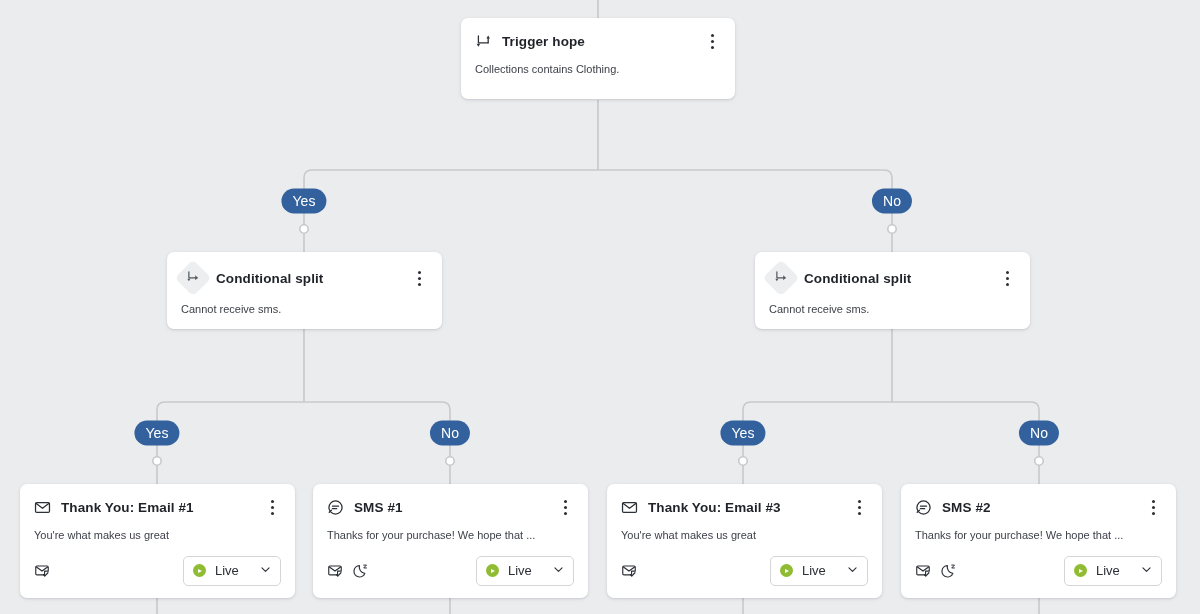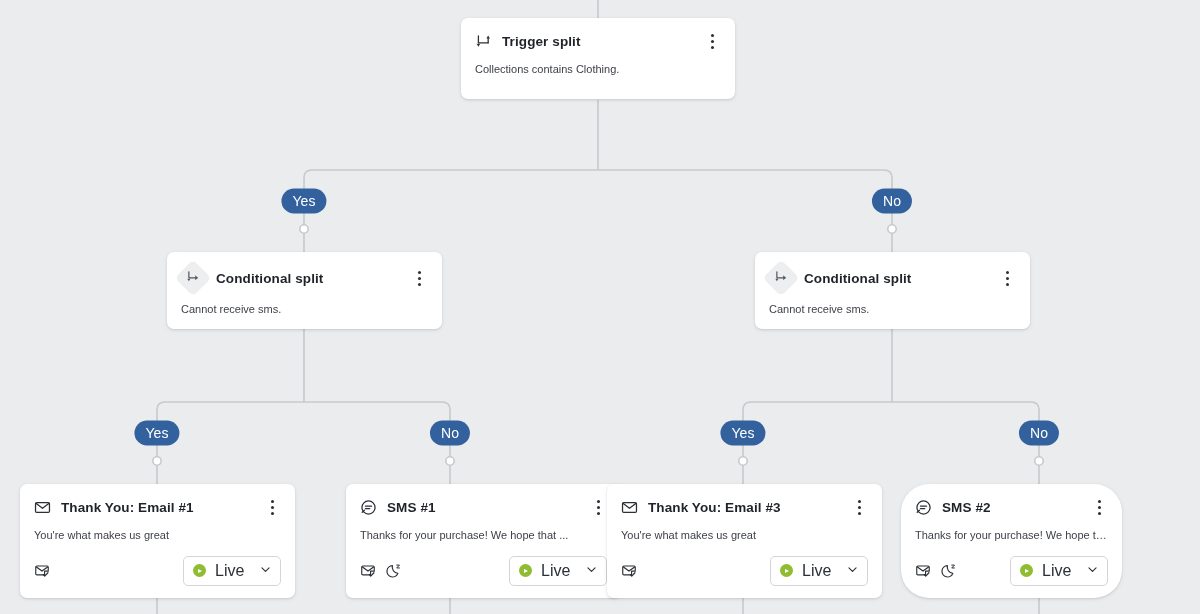--- a/index.html
+++ b/index.html
@@ -170,21 +170,21 @@
     flex: 0 0 auto;
   }
   .status-dot::after {
     content: "";
     border-left: 4px solid #ffffff;
     border-top: 2.6px solid transparent;
     border-bottom: 2.6px solid transparent;
     margin-left: 1.5px;
   }
   .status-label {
-    font-size: 16px;
+    font-size: 13px;
     color: #2b2f36;
     flex: 1 1 auto;
     white-space: nowrap;
   }
   .chev {
     flex: 0 0 auto;
     color: #2b2f36;
   }
 </style>
 </head>
@@ -244,21 +244,21 @@
       <span class="icon">
         <svg width="17" height="17" viewBox="0 0 20 20">
           <g fill="none" stroke="#2b2f36" stroke-width="1.5" stroke-linecap="round" stroke-linejoin="round">
             <path d="M4 3.5 V11.5 H15.5"></path>
             <path d="M15.5 6.5 V11.5"></path>
           </g>
           <path d="M4 16.2 L1.9 12.6 H6.1 Z" fill="#2b2f36"></path>
           <path d="M15.5 3.0 L17.6 6.6 H13.4 Z" fill="#2b2f36"></path>
         </svg>
       </span>
-      <span class="node-title">Trigger split</span>
+      <span class="node-title">Trigger hope</span>
       <span class="kebab">
           <i></i>
           <i></i>
           <i></i>
         </span>
     </div>
     <div class="node-body">Collections contains Clothing.</div>
   </div>
 
   <div class="node split" style="left:167px; top:252px; width:275px; height:77px;">
@@ -338,21 +338,21 @@
         <span class="status-label">Live</span>
         <span class="chev">
           <svg width="13" height="13" viewBox="0 0 20 20">
             <path d="M4.5 7.5 L10 13 L15.5 7.5" fill="none" stroke="#2b2f36" stroke-width="1.7" stroke-linecap="round" stroke-linejoin="round"></path>
           </svg>
         </span>
       </span>
     </div>
   </div>
 
-  <div class="node" style="left:313px; top:484px; width:275px; height:114px;margin-left:33px;">
+  <div class="node" style="left:313px; top:484px; width:275px; height:114px;">
     <div class="node-head">
       <span class="icon">
         <svg width="17" height="17" viewBox="0 0 20 20">
           <circle cx="10" cy="10" r="7.7" fill="none" stroke="#2b2f36" stroke-width="1.5"></circle>
           <path d="M2.6 15.6 L5.2 13.2" fill="none" stroke="#2b2f36" stroke-width="1.5" stroke-linecap="round"></path>
           <path d="M6.4 8.4 H13.6 M6.4 11.4 H11.4" fill="none" stroke="#2b2f36" stroke-width="1.5" stroke-linecap="round"></path>
         </svg>
       </span>
       <span class="node-title">SMS #1</span>
       <span class="kebab">
@@ -421,21 +421,21 @@
         <span class="status-label">Live</span>
         <span class="chev">
           <svg width="13" height="13" viewBox="0 0 20 20">
             <path d="M4.5 7.5 L10 13 L15.5 7.5" fill="none" stroke="#2b2f36" stroke-width="1.7" stroke-linecap="round" stroke-linejoin="round"></path>
           </svg>
         </span>
       </span>
     </div>
   </div>
 
-  <div class="node" style="left:901px; top:484px; width:221px; height:114px;border-radius:28px;">
+  <div class="node" style="left:901px; top:484px; width:275px; height:114px;">
     <div class="node-head">
       <span class="icon">
         <svg width="17" height="17" viewBox="0 0 20 20">
           <circle cx="10" cy="10" r="7.7" fill="none" stroke="#2b2f36" stroke-width="1.5"></circle>
           <path d="M2.6 15.6 L5.2 13.2" fill="none" stroke="#2b2f36" stroke-width="1.5" stroke-linecap="round"></path>
           <path d="M6.4 8.4 H13.6 M6.4 11.4 H11.4" fill="none" stroke="#2b2f36" stroke-width="1.5" stroke-linecap="round"></path>
         </svg>
       </span>
       <span class="node-title">SMS #2</span>
       <span class="kebab">

